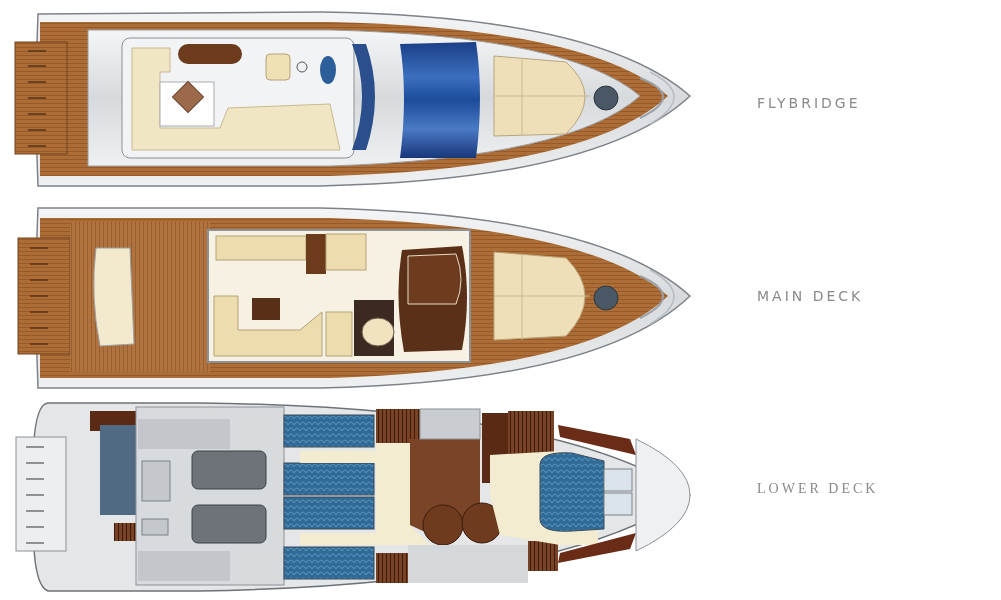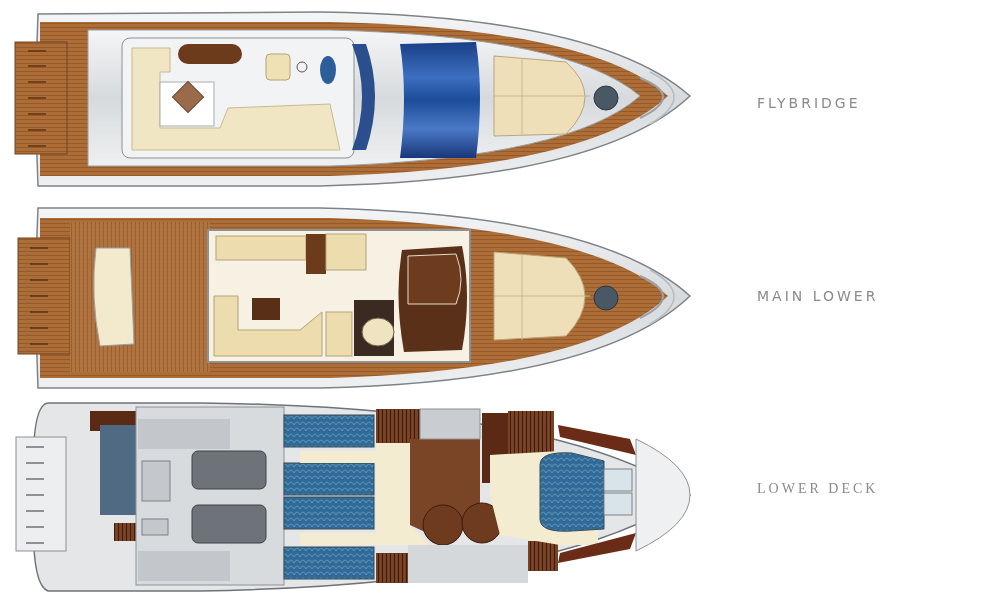--- a/index.html
+++ b/index.html
@@ -113,21 +113,21 @@
     <path d="M402,50 L462,46 Q472,96 462,150 L404,152 Q394,96 402,50 Z" fill="#5a3018"></path>
     <path d="M408,56 L456,54 Q466,80 456,104 L408,104 Z" fill="#6d3b1e" stroke="#e7dcc6"></path>
 
     <path d="M494,52 L566,58 Q604,96 566,136 L494,140 Z" fill="#eedfb8" stroke="#b9a57b"></path>
     <line x1="522" y1="54" x2="522" y2="140" stroke="#c9b892"></line>
     <line x1="494" y1="96" x2="590" y2="96" stroke="#c9b892"></line>
     <circle cx="606" cy="98" r="12" fill="#4a5866" stroke="#2d3640"></circle>
     <path d="M640,76 Q686,96 640,118" fill="none" stroke="#9aa0a5" stroke-width="2"></path>
     <path d="M650,70 Q698,96 650,124" fill="none" stroke="#b7bcc1" stroke-width="1.5"></path>
   </svg>
-  <div class="deck-label" style="top:88px;">MAIN LOWER</div>
+  <div class="deck-label" style="top:88px;">MAIN DECK</div>
 </div>
 
 <div class="deck" style="top:395px;height:205px;">
   <svg width="720" height="205">
     <defs>
       <pattern id="bedp" width="6" height="6" patternUnits="userSpaceOnUse">
         <rect width="6" height="6" fill="#2f6b96"></rect>
           <path d="M0,6 Q3,0 6,6" fill="none" stroke="#5f95bb" stroke-width="1"></path>
       </pattern>
       <pattern id="wardp" width="4" height="8" patternUnits="userSpaceOnUse">

